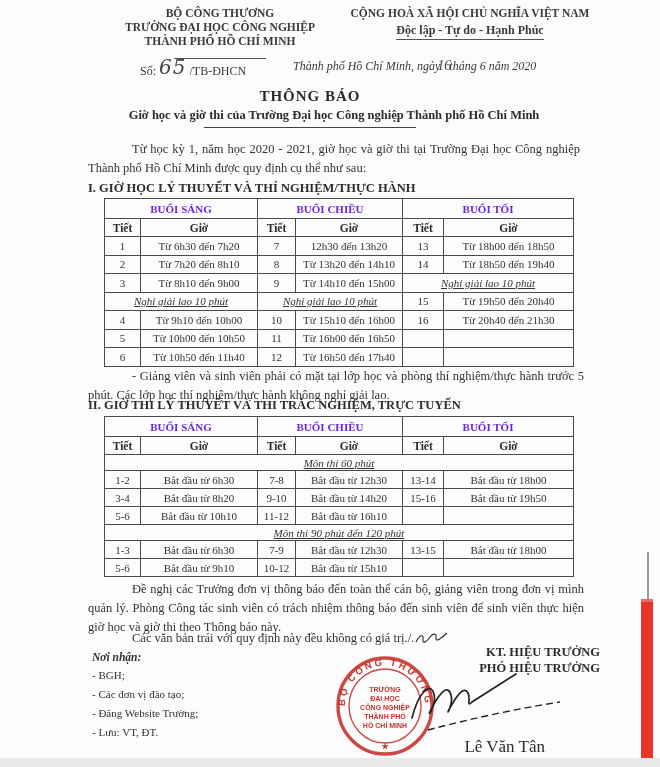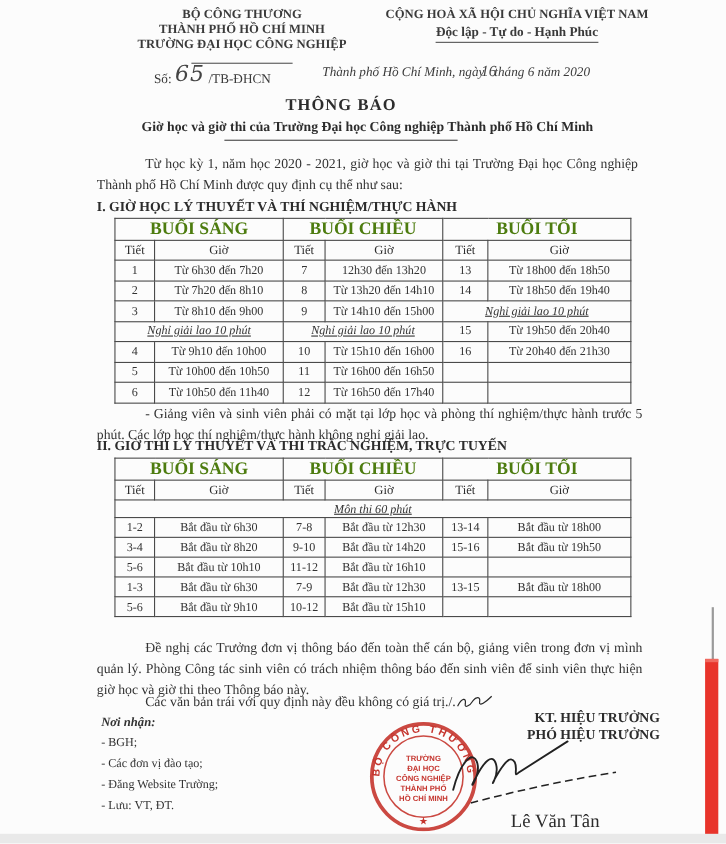--- a/index.html
+++ b/index.html
@@ -41,22 +41,22 @@
   #sec1 { top:181px; }
   #sec2 { top:398px; }
 
   
   table.sched { position:absolute; left:104px; width:469px; border-collapse:collapse;
                 font-size:11px; color:#333; table-layout:fixed; }
   #table1 { top:198px; }
   #table2 { top:416px; }
   table.sched th, table.sched td { border:1px solid #4a4a4a; text-align:center;
                 vertical-align:middle; padding:0 2px; overflow:hidden; white-space:nowrap; }
-  table.sched .colhead { font-weight:bold; font-size:16px; height:20px; color:#4d7c0f; }
-  table.sched .subhead { font-weight:normal; font-size:11.5px; height:18px; color:#2c2c2c;margin-left:44px; }
+  table.sched .colhead { font-weight:bold; font-size:11px; height:20px; color:#6d28d9; }
+  table.sched .subhead { font-weight:bold; font-size:11.5px; height:18px; color:#2c2c2c;margin-left:44px; }
   #table1 td { height:18.5px; }
   #table2 td { height:18px; }
   td.break-cell, td.group-cell { font-style:italic;text-decoration:underline; }
   td.group-cell { height:16px !important; }
 
   .note { position:absolute; left:88px; top:367px; width:496px; font-size:12.5px;
           line-height:19px; text-align:justify; text-indent:44px; color:#333; }
 
   .closing { position:absolute; left:88px; top:580px; width:496px; font-size:12.5px;
              line-height:19px; text-align:justify; text-indent:44px; color:#333; }
@@ -80,22 +80,22 @@
   .red-bar-stem { position:absolute; left:647px; top:552px; width:2px; height:48px; background:#9a9a9a; }
   .bottom-strip { position:absolute; left:0; top:758px; width:660px; height:9px; background:#e9e9e9; }
 </style>
 </head>
 <body>
 
 <div class="doc">
 
   <div class="hdr-left">
     <div>BỘ CÔNG THƯƠNG</div>
+    <div>TRƯỜNG ĐẠI HỌC CÔNG NGHIỆP</div>
     <div>THÀNH PHỐ HỒ CHÍ MINH</div>
-    <div>TRƯỜNG ĐẠI HỌC CÔNG NGHIỆP</div>
     <span class="uline"></span>
   </div>
   <div class="hdr-right">
     <div class="l1">CỘNG HOÀ XÃ HỘI CHỦ NGHĨA VIỆT NAM</div>
     <span class="l2">Độc lập - Tự do - Hạnh Phúc</span>
   </div>
 
   <div class="num-line">
     <span>Số:</span>
     <span class="hand">65</span>
@@ -238,20 +238,23 @@
       <td>15-16</td>
       <td>Bắt đầu từ 19h50</td>
     </tr>
     <tr>
       <td>5-6</td>
       <td>Bắt đầu từ 10h10</td>
       <td>11-12</td>
       <td>Bắt đầu từ 16h10</td>
       <td></td>
       <td></td>
+    </tr>
+    <tr>
+      <td class="group-cell" colspan="6">Môn thi 90 phút đến 120 phút</td>
     </tr>
     <tr>
       <td>1-3</td>
       <td>Bắt đầu từ 6h30</td>
       <td>7-9</td>
       <td>Bắt đầu từ 12h30</td>
       <td>13-15</td>
       <td>Bắt đầu từ 18h00</td>
     </tr>
     <tr>

